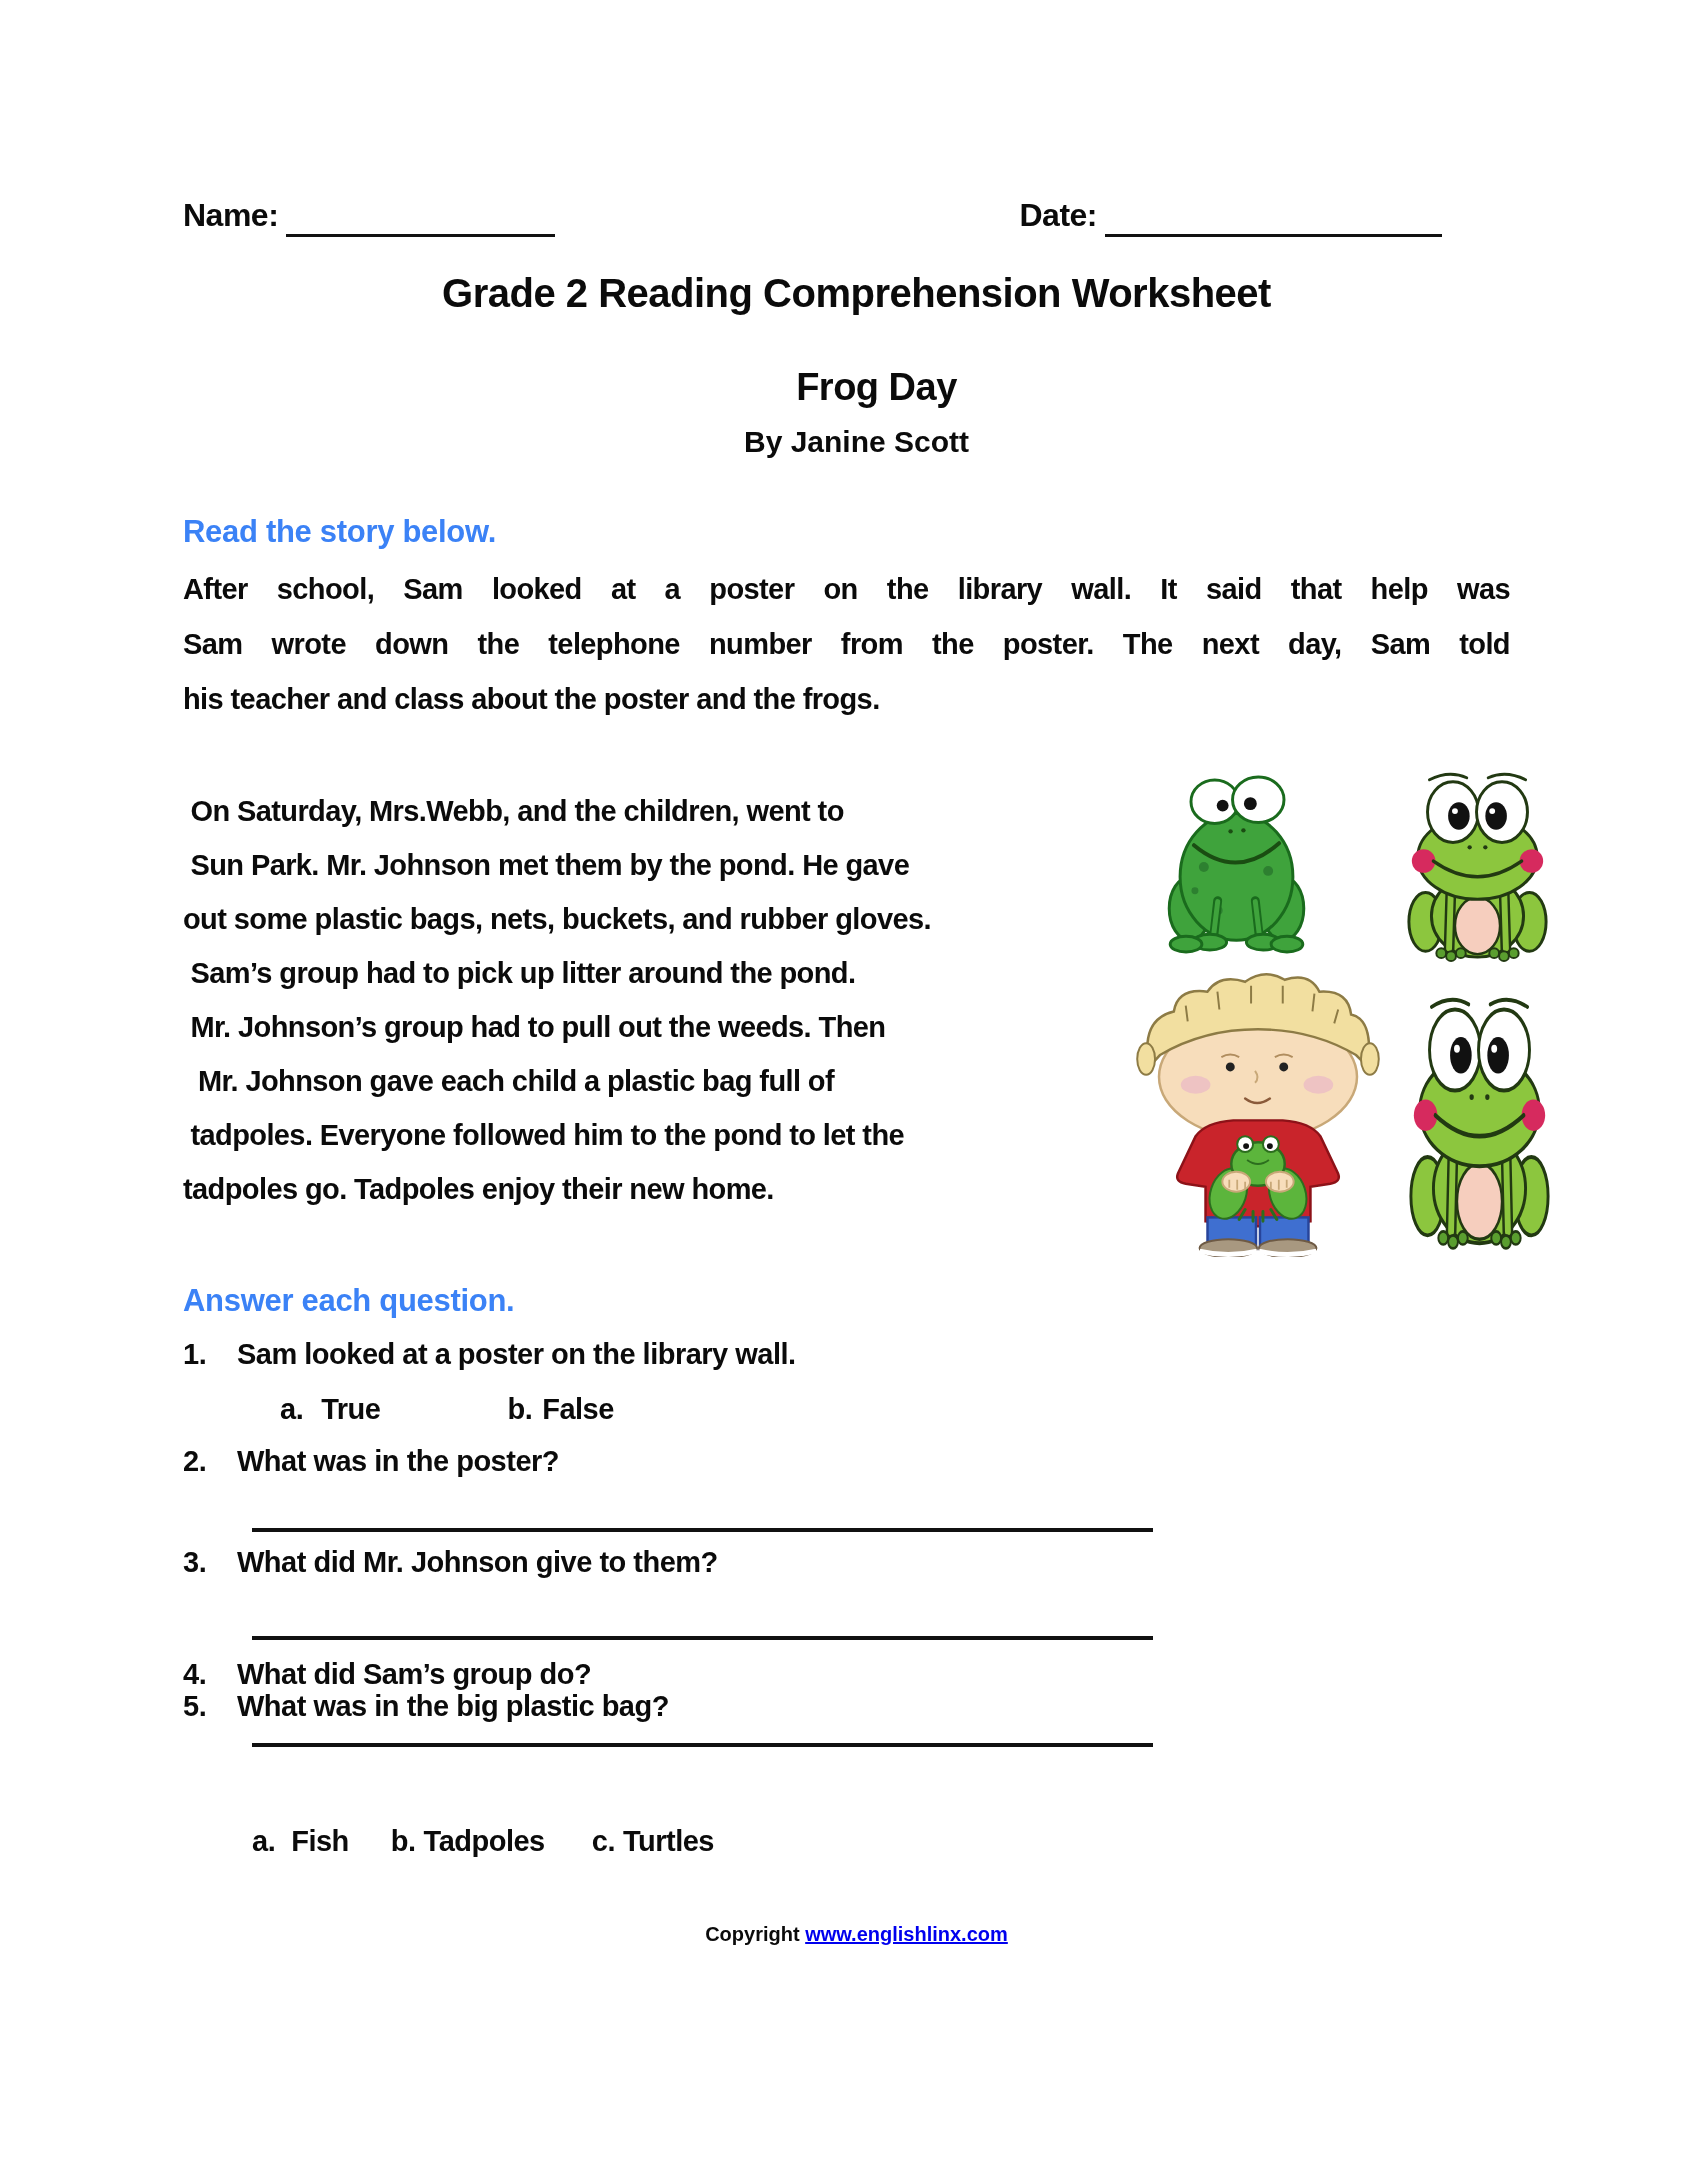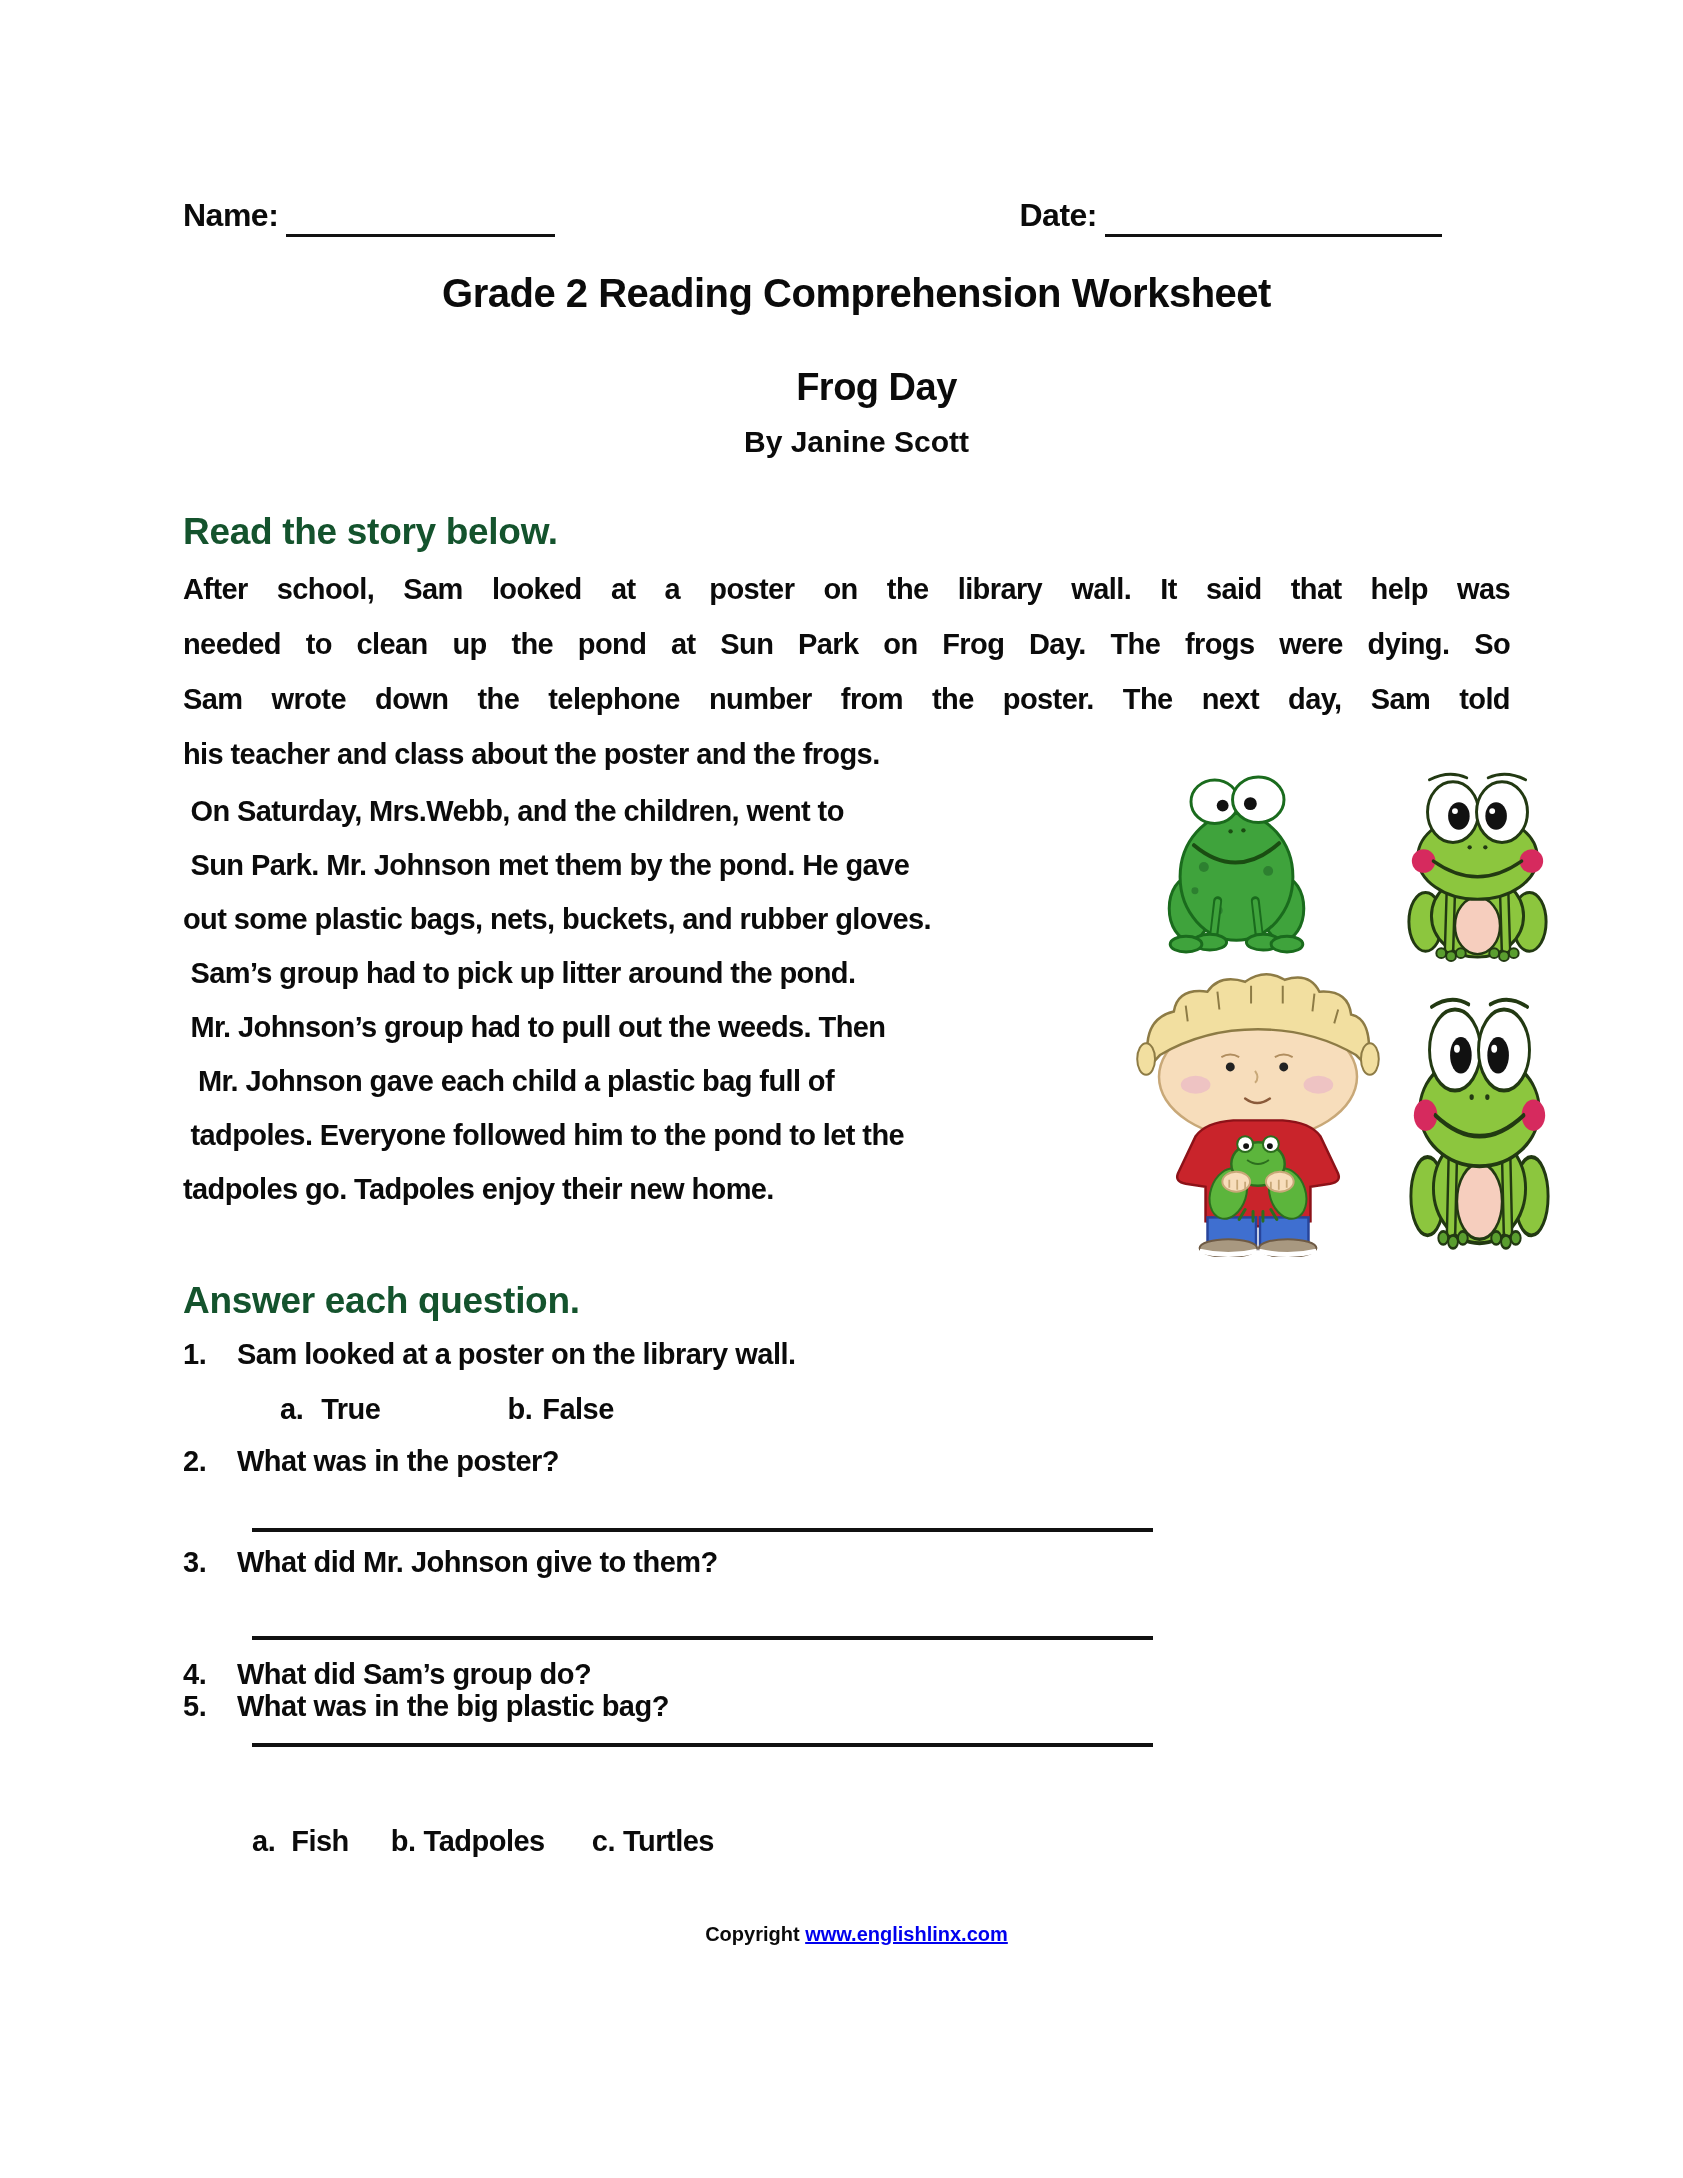--- a/index.html
+++ b/index.html
@@ -22,22 +22,22 @@
   .field-line{display:inline-block;height:41px;border-bottom:3px solid #111;margin-left:8px;}
   .name-line{width:269px;}
   .date-line{width:337px;}
   
   .center{left:15px;width:1683px;text-align:center;}
   .main-title{top:269px;font-size:40px;font-weight:bold;letter-spacing:-0.5px;line-height:48px;}
   .story-title{top:364px;font-size:38px;font-weight:bold;letter-spacing:-0.5px;line-height:46px;margin-left:20px;}
   .byline{top:424px;font-size:30px;font-weight:600;line-height:36px;}
   
   .blue-heading{
-    left:183px;font-size:37px;font-weight:bold;letter-spacing:-0.3px;line-height:38px;
-    color:#14532d;
+    left:183px;font-size:31px;font-weight:bold;letter-spacing:-0.3px;line-height:38px;
+    color:#3b82f6;
   }
   .read-heading{top:513px;}
   .answer-heading{top:1282px;}
   
   .story-block{left:183px;}
   .para1{top:562px;width:1327px;}
   .para1 .story-line{
     white-space:pre;line-height:55px;height:55px;
     font-size:29px;font-weight:bold;letter-spacing:-0.6px;
     text-align:justify;text-align-last:justify;
@@ -100,21 +100,20 @@
   </div>
 
   <div class="abs center main-title">Grade 2 Reading Comprehension Worksheet</div>
   <div class="abs center story-title">Frog Day</div>
   <div class="abs center byline">By Janine Scott</div>
 
   <div class="abs blue-heading read-heading">Read the story below.</div>
 
   <div class="abs story-block para1">
     <div class="story-line">After school, Sam looked at a poster on the library wall. It said that help was</div>
-    <div class="story-line">needed to clean up the pond at Sun Park on Frog Day. The frogs were dying. So</div>
     <div class="story-line">Sam wrote down the telephone number from the poster. The next day, Sam told</div>
     <div class="story-line last">his teacher and class about the poster and the frogs.</div>
   </div>
 
   <div class="abs story-block para2">
     <div class="story-line"> On Saturday, Mrs.Webb, and the children, went to</div>
     <div class="story-line"> Sun Park. Mr. Johnson met them by the pond. He gave</div>
     <div class="story-line">out some plastic bags, nets, buckets, and rubber gloves.</div>
     <div class="story-line"> Sam’s group had to pick up litter around the pond.</div>
     <div class="story-line"> Mr. Johnson’s group had to pull out the weeds. Then</div>

